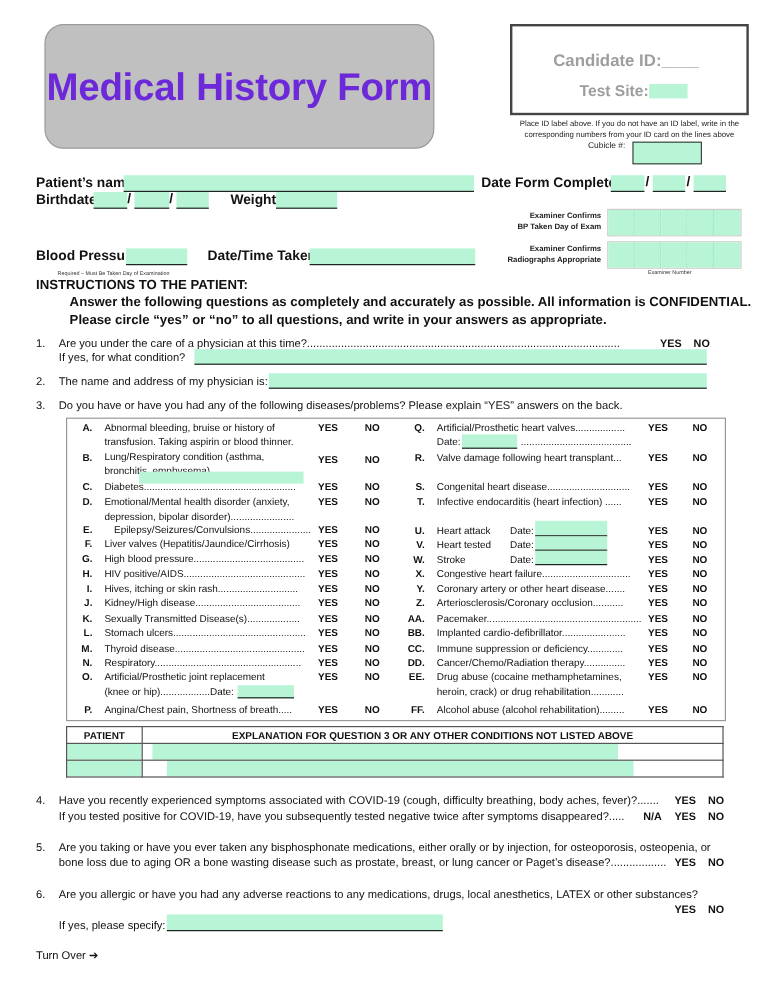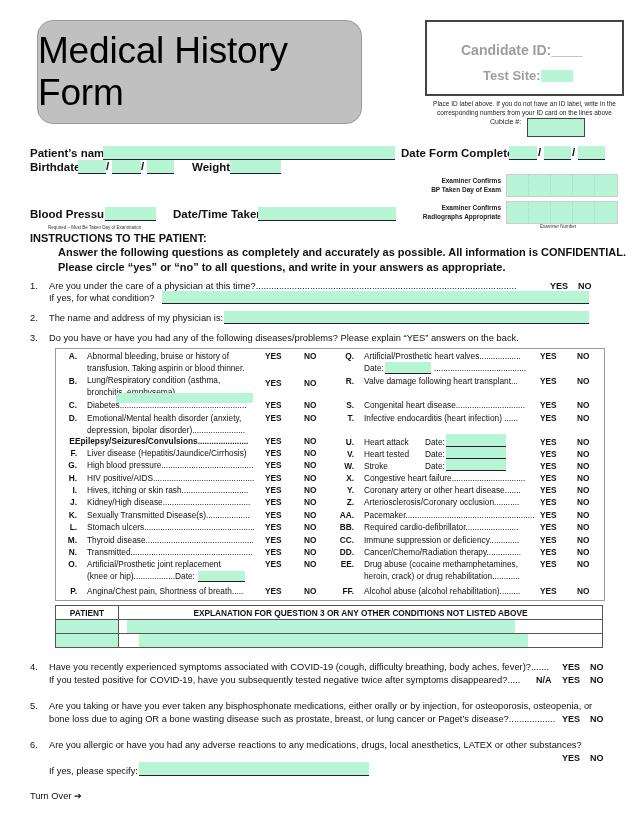--- a/index.html
+++ b/index.html
@@ -4,21 +4,21 @@
 <style>
   * { box-sizing: border-box; margin: 0; padding: 0; }
   html, body { width: 640px; height: 828px; background: #ffffff; overflow: hidden; }
   body { position: relative; font-family: "Liberation Sans Narrow", "Liberation Sans", sans-serif; color: #111; }
   .abs { position: absolute; }
   .field { background: #b8f5d6; }
   .uline { border-bottom: 1px solid #222; }
 
   
   .title-box { left: 37px; top: 20px; width: 325px; height: 104px; background: #c0c0c0; border: 1px solid #9a9a9a; border-radius: 16px; display: flex; align-items: center; justify-content: center; }
-  .title-text { font-family: "Liberation Sans", sans-serif; font-weight: normal; font-size: 37px; color: #000000; letter-spacing: -0.2px; }
+  .title-text { font-family: "Liberation Sans", sans-serif; font-weight: bold; font-size: 32px; color: #6d28d9; letter-spacing: -0.2px; }
 
   
   .id-box { left: 425px; top: 20px; width: 199px; height: 76px; border: 2px solid #444; background: #fff; }
   .id-line1 { left: 6px; top: 4px; font-family: "Liberation Sans", sans-serif; font-weight: bold; font-size: 14px; color: #9e9e9e; white-space: nowrap; }
   .id-line2 { left: 34px; top: 20px; font-family: "Liberation Sans", sans-serif; font-weight: bold; font-size: 14px; color: #9e9e9e; white-space: nowrap; }
   .id-label { left: 14px; top: 29px; font-family: "Liberation Sans", sans-serif; font-weight: bold; font-size: 15px; color: #000; white-space: nowrap; }
   .id-line3 { left: 56px; top: 46px; font-family: "Liberation Sans", sans-serif; font-weight: bold; font-size: 13px; color: #9e9e9e; white-space: nowrap; }
   .id-site-field { left: 114px; top: 48px; width: 32px; height: 12px; }
   .id-note { left: 425px; top: 99px; width: 199px; font-size: 6.5px; text-align: center; line-height: 9px; color: #222; }
   .cubicle-lbl { left: 490px; top: 118px; font-size: 7px; color: #222; }
@@ -157,27 +157,27 @@
 </div>
 <div class="row" style="left:55px;top:413px;">
   <span class="ltr" style="left:0;">D.</span>
   <span class="desc" style="left:32px;">Emotional/Mental health disorder (anxiety,</span>
   <span class="desc" style="left:32px;top:12px;">depression, bipolar disorder).......................</span>
   <span class="yes" style="left:210px;">YES</span>
   <span class="no" style="left:249px;">NO</span>
 </div>
 <div class="row" style="left:55px;top:436px;">
   <span class="ltr">E.</span>
-  <span class="desc" style="left:20px;font-weight:bold;">Epilepsy/Seizures/Convulsions......................</span>
+  <span class="desc" style="left:40px;">Epilepsy/Seizures/Convulsions......................</span>
   <span class="yes" style="left:210px;">YES</span>
   <span class="no" style="left:249px;">NO</span>
 </div>
 <div class="row" style="left:55px;top:448px;">
   <span class="ltr">F.</span>
-  <span class="desc" style="left:32px;">Liver disease (Hepatitis/Jaundice/Cirrhosis)</span>
+  <span class="desc" style="left:32px;">Liver valves (Hepatitis/Jaundice/Cirrhosis)</span>
   <span class="yes" style="left:210px;">YES</span>
   <span class="no" style="left:249px;">NO</span>
 </div>
 <div class="row" style="left:55px;top:460px;">
   <span class="ltr">G.</span>
   <span class="desc" style="left:32px;">High blood pressure........................................</span>
   <span class="yes" style="left:210px;">YES</span>
   <span class="no" style="left:249px;">NO</span>
 </div>
 <div class="row" style="left:55px;top:473px;">
@@ -211,21 +211,21 @@
   <span class="no" style="left:249px;">NO</span>
 </div>
 <div class="row" style="left:55px;top:535px;">
   <span class="ltr">M.</span>
   <span class="desc" style="left:32px;">Thyroid disease...............................................</span>
   <span class="yes" style="left:210px;">YES</span>
   <span class="no" style="left:249px;">NO</span>
 </div>
 <div class="row" style="left:55px;top:547px;">
   <span class="ltr">N.</span>
-  <span class="desc" style="left:32px;">Transmitted.....................................................</span>
+  <span class="desc" style="left:32px;">Respiratory.....................................................</span>
   <span class="yes" style="left:210px;">YES</span>
   <span class="no" style="left:249px;">NO</span>
 </div>
 <div class="row" style="left:55px;top:559px;">
   <span class="ltr">O.</span>
   <span class="desc" style="left:32px;">Artificial/Prosthetic joint replacement</span>
   <span class="desc" style="left:32px;top:12px;">(knee or hip)..................Date:</span>
   <span class="yes" style="left:210px;">YES</span>
   <span class="no" style="left:249px;">NO</span>
 </div>
@@ -307,21 +307,21 @@
   <span class="no" style="left:245px;">NO</span>
 </div>
 <div class="row" style="left:332px;top:510px;">
   <span class="ltr">AA.</span>
   <span class="desc" style="left:32px;">Pacemaker........................................................</span>
   <span class="yes" style="left:208px;">YES</span>
   <span class="no" style="left:245px;">NO</span>
 </div>
 <div class="row" style="left:332px;top:522px;">
   <span class="ltr">BB.</span>
-  <span class="desc" style="left:32px;">Required cardio-defibrillator.......................</span>
+  <span class="desc" style="left:32px;">Implanted cardio-defibrillator.......................</span>
   <span class="yes" style="left:208px;">YES</span>
   <span class="no" style="left:245px;">NO</span>
 </div>
 <div class="row" style="left:332px;top:535px;">
   <span class="ltr">CC.</span>
   <span class="desc" style="left:32px;">Immune suppression or deficiency.............</span>
   <span class="yes" style="left:208px;">YES</span>
   <span class="no" style="left:245px;">NO</span>
 </div>
 <div class="row" style="left:332px;top:547px;">

